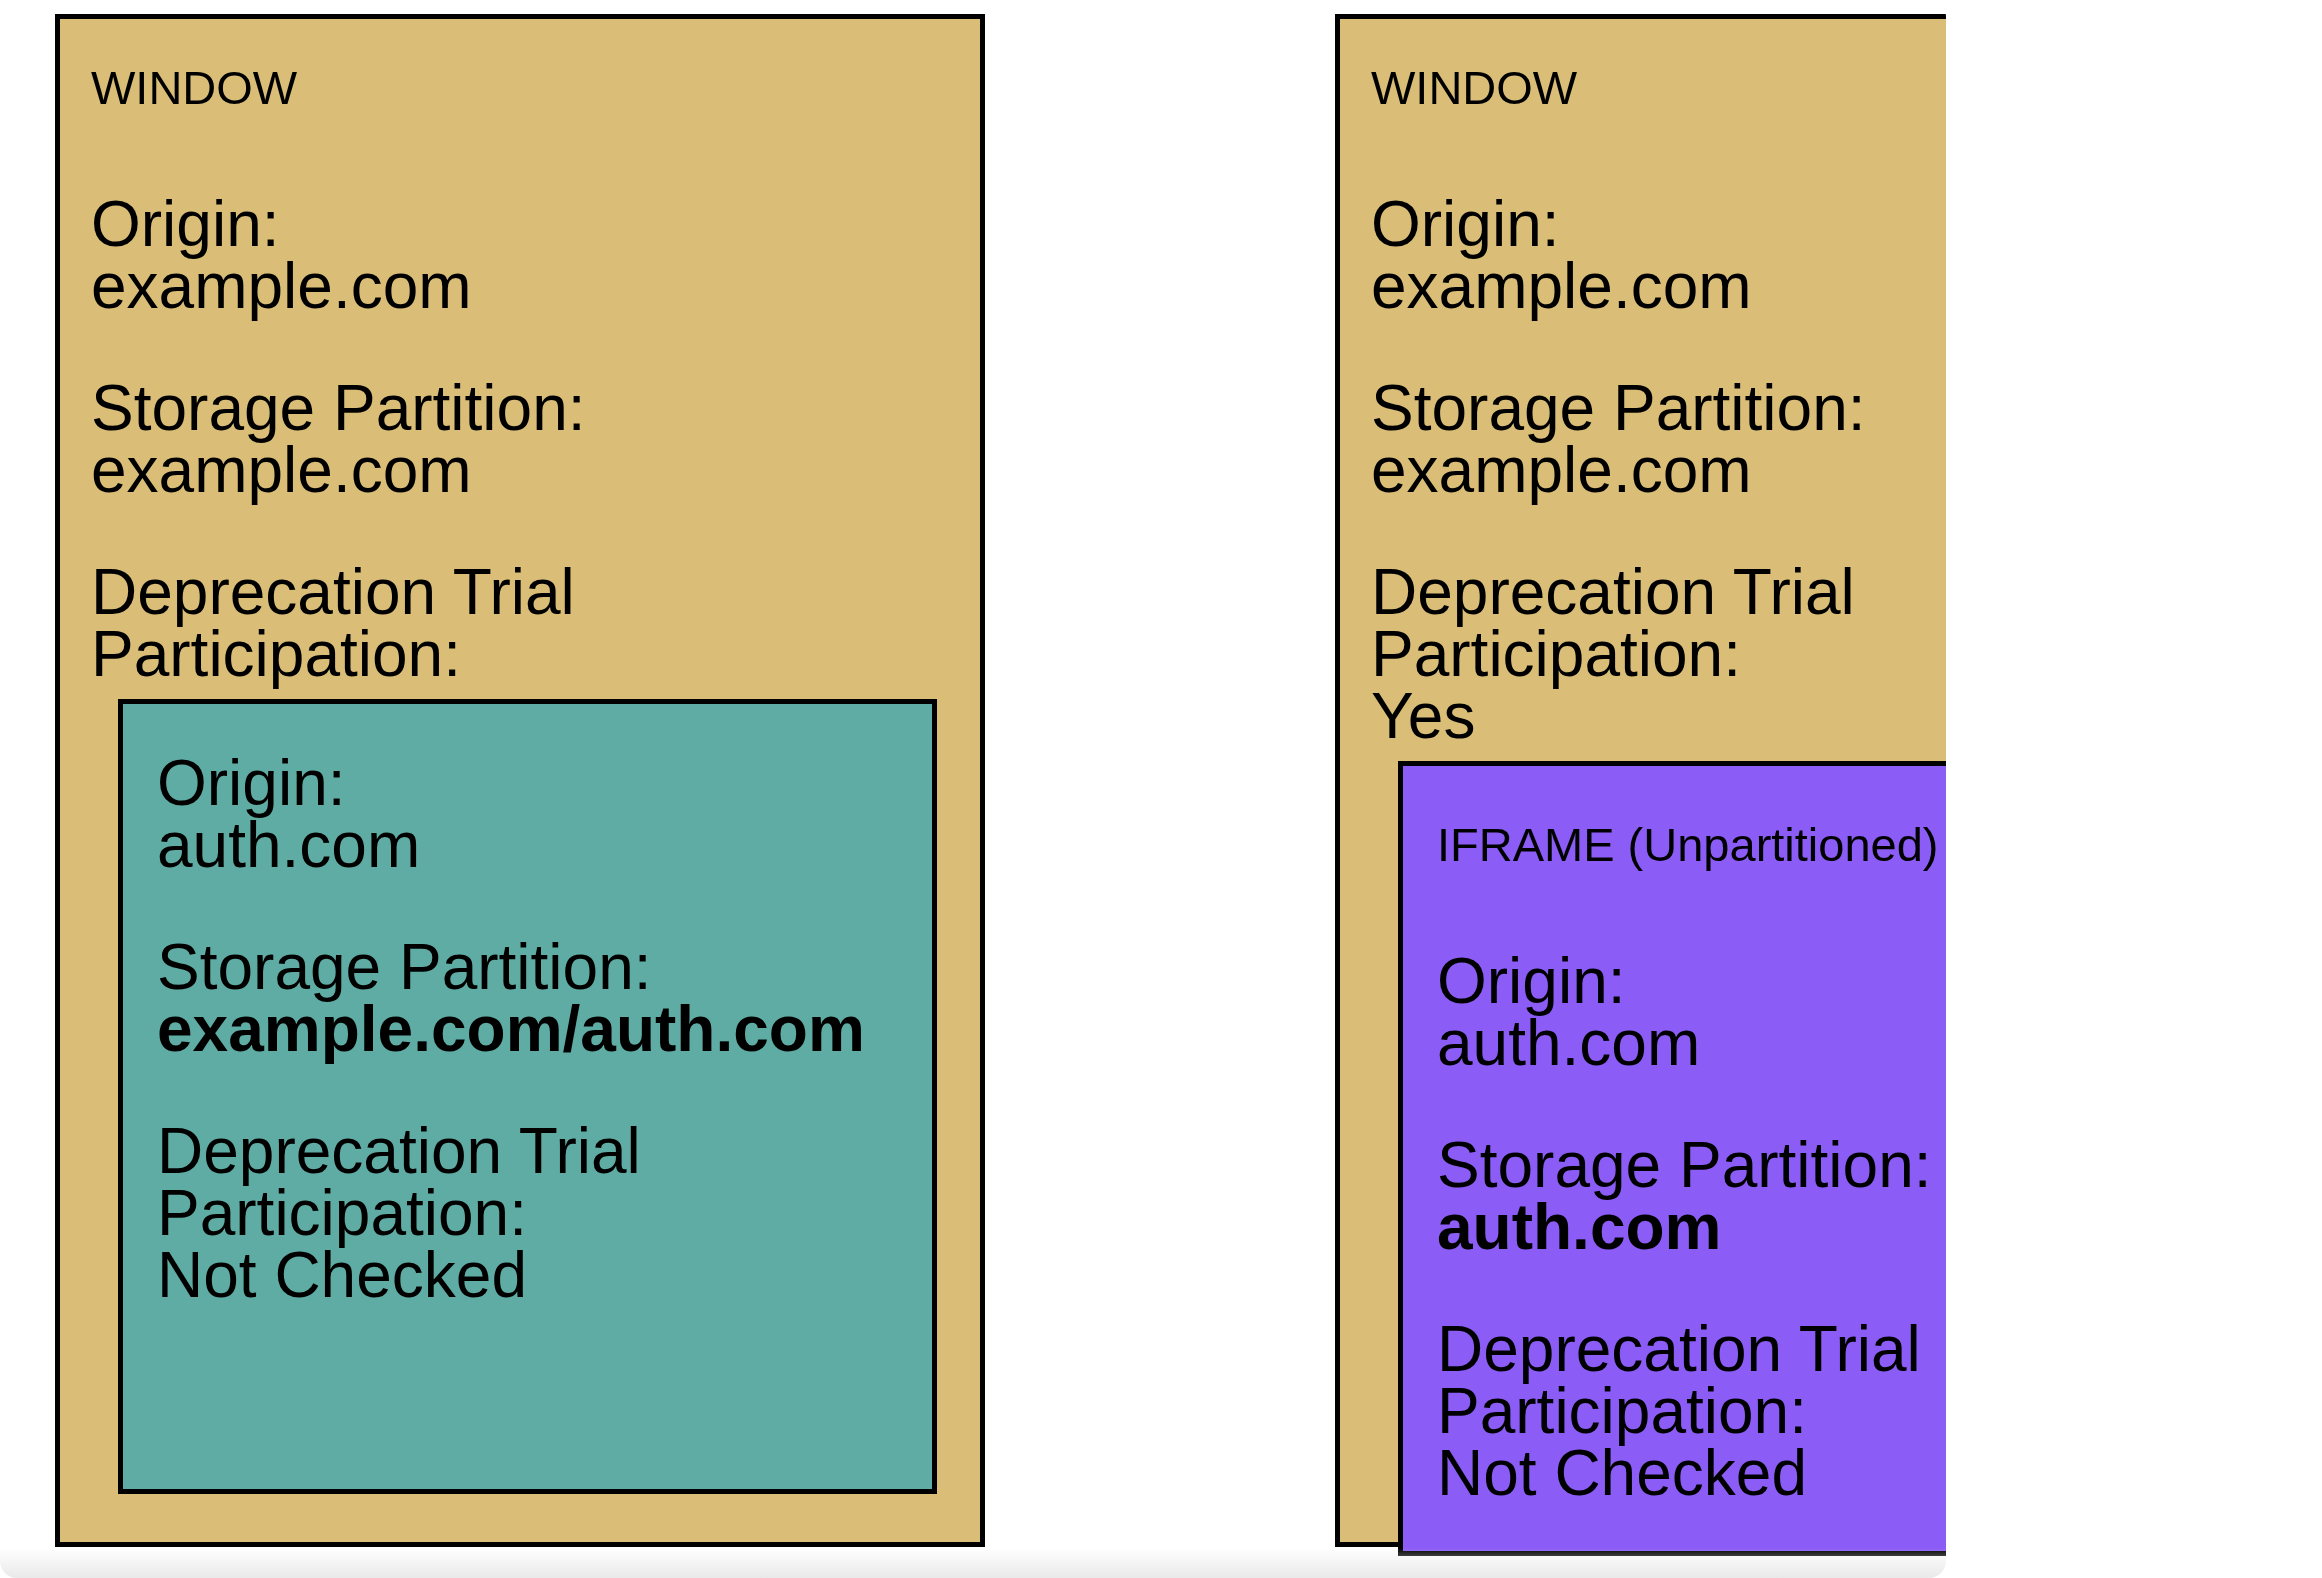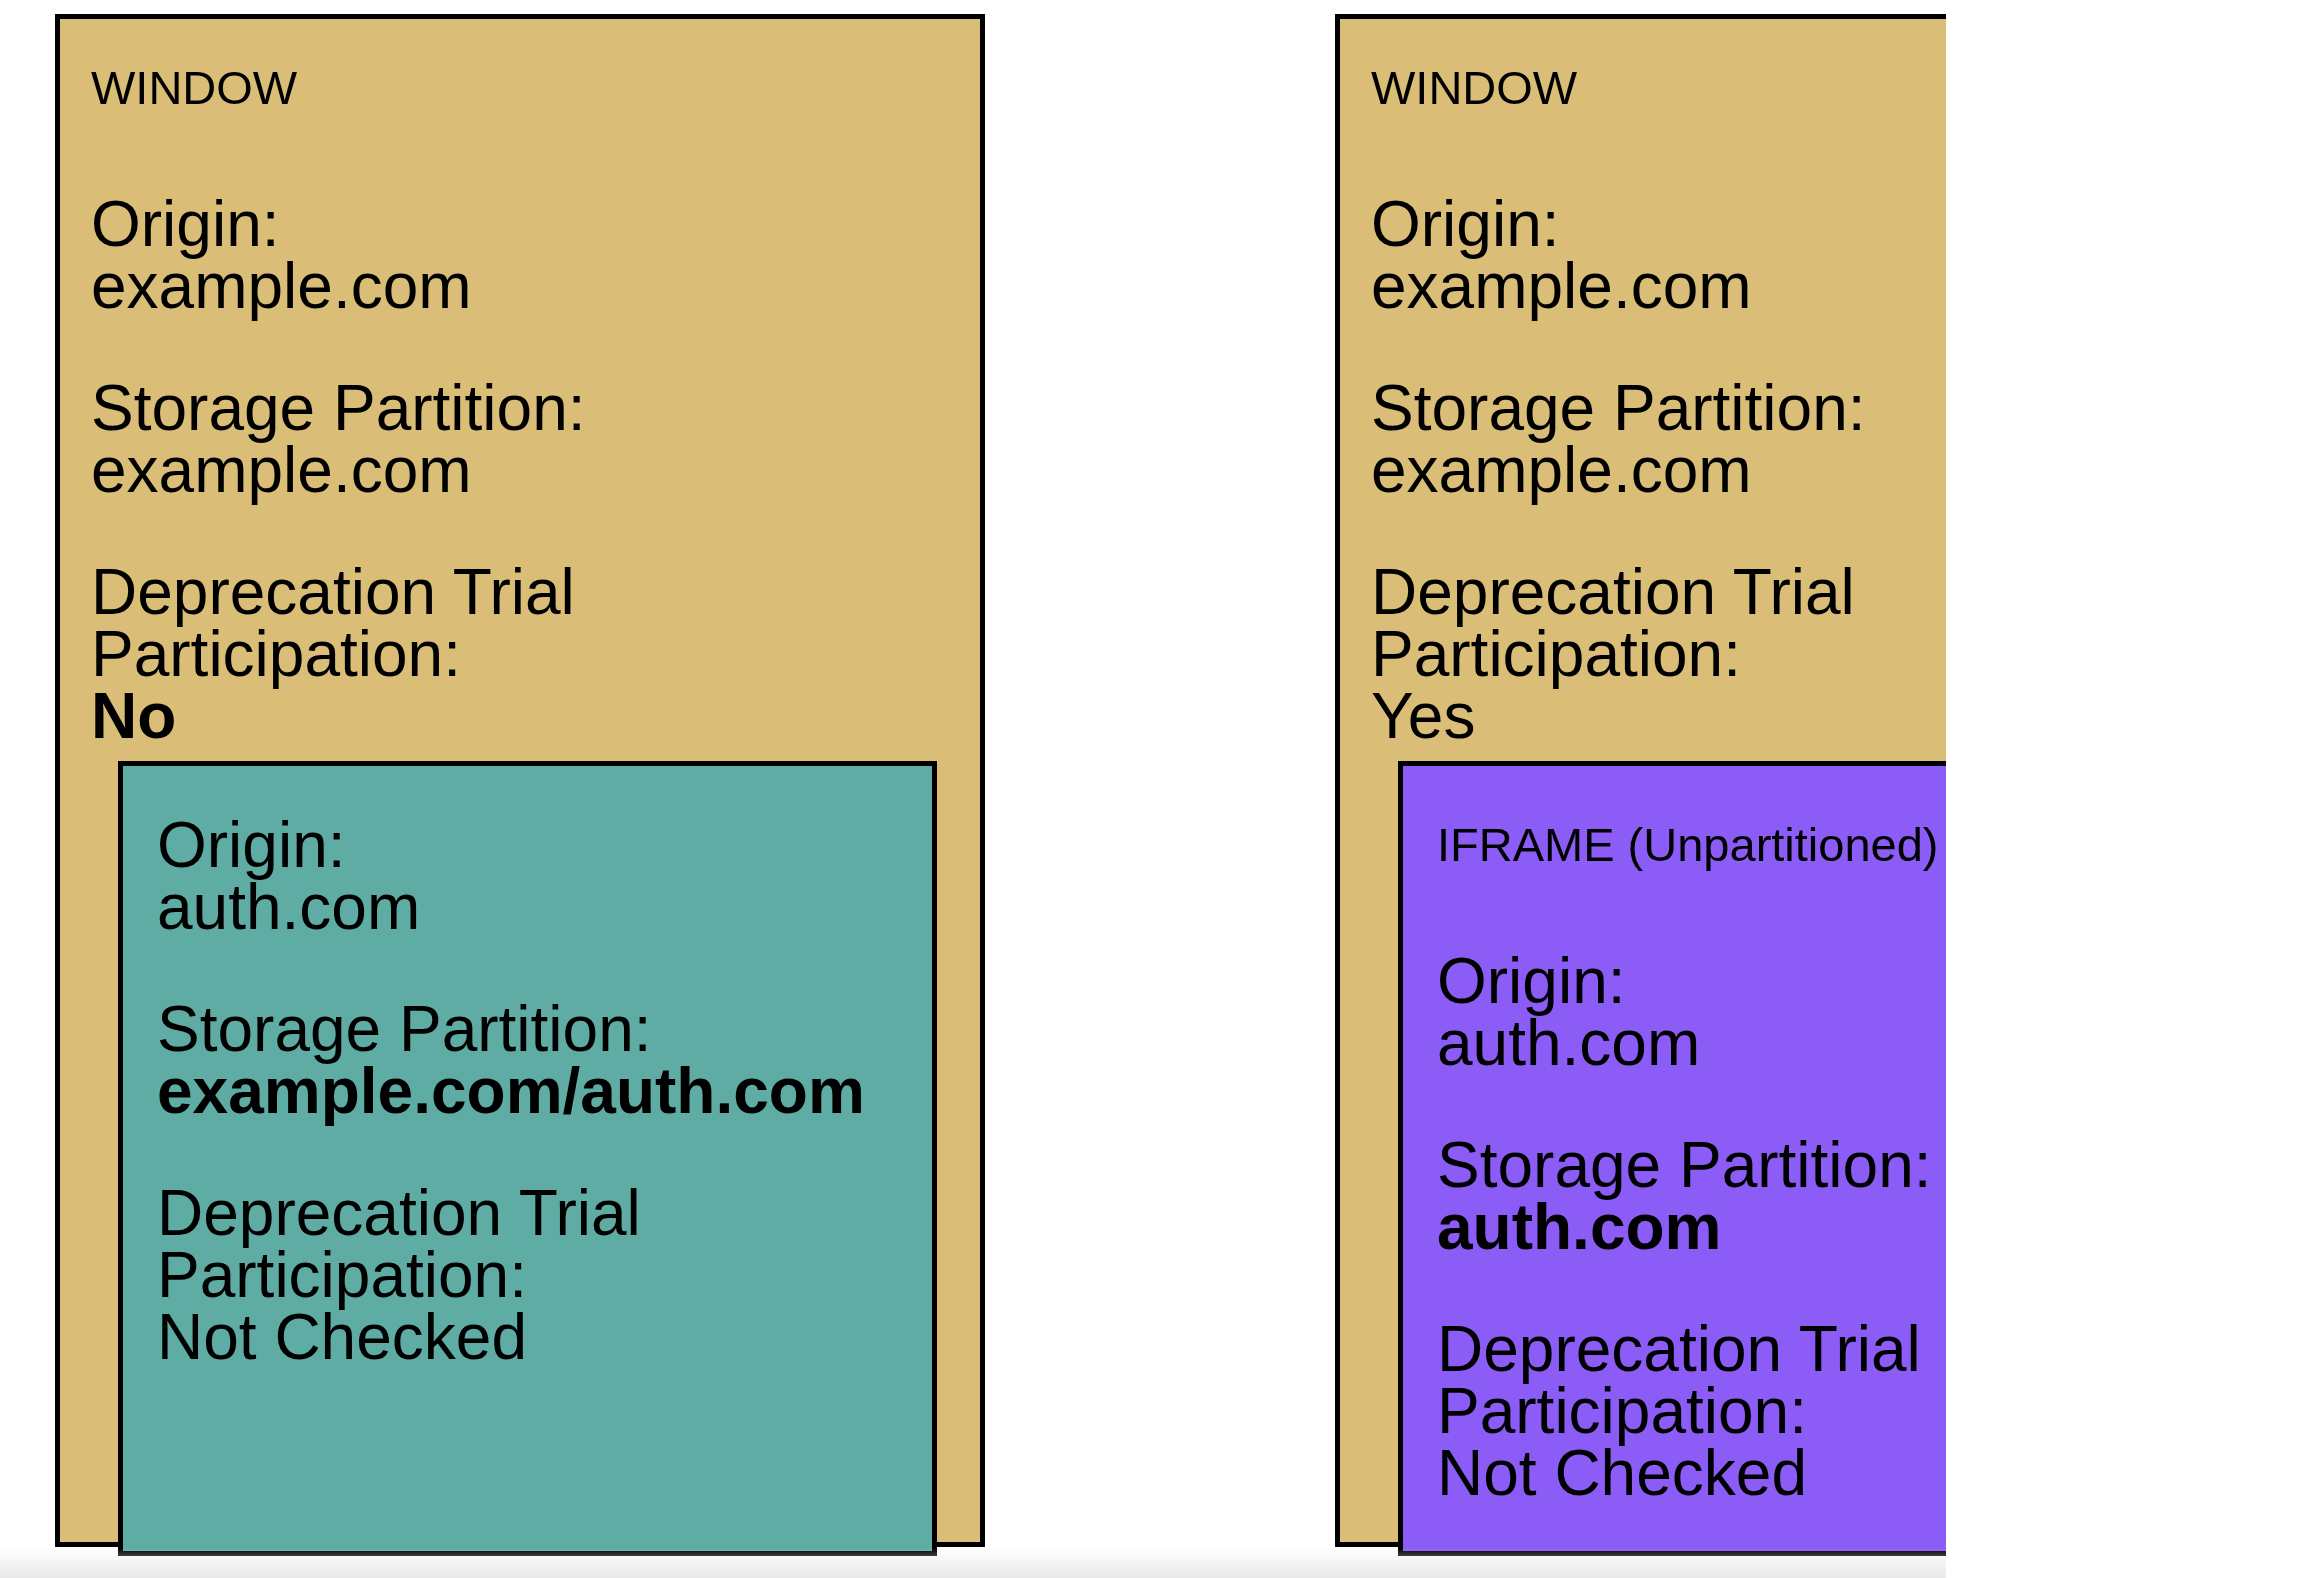--- a/index.html
+++ b/index.html
@@ -8,20 +8,21 @@
     background: #ffffff;
   }
   .canvas {
     position: relative;
     width: 1946px;
     height: 1578px;
     background: #ffffff;
     overflow: hidden;
     font-family: "Liberation Sans", sans-serif;
     color: #000000;
+    border-radius: 17px;
   }
   .panel {
     position: absolute;
     top: 14px;
     width: 930px;
     height: 1533px;
     box-sizing: border-box;
     border: 5px solid #000000;
     padding: 38px 31px 0 31px;
   }
@@ -77,21 +78,20 @@
       <span class="value">example.com</span>
     </p>
 
     <p class="field">
       <span class="label">Storage Partition:</span>
       <span class="value">example.com</span>
     </p>
 
     <p class="field field--tight">
       <span class="label">Deprecation Trial Participation:</span>
-      <span class="value" style="font-weight: 700;">No</span>
     </p>
 
     <div class="iframe-box" style="background-color: rgb(95, 172, 165);">
 
       <p class="field">
         <span class="label">Origin:</span>
         <span class="value">auth.com</span>
       </p>
 
       <p class="field">

